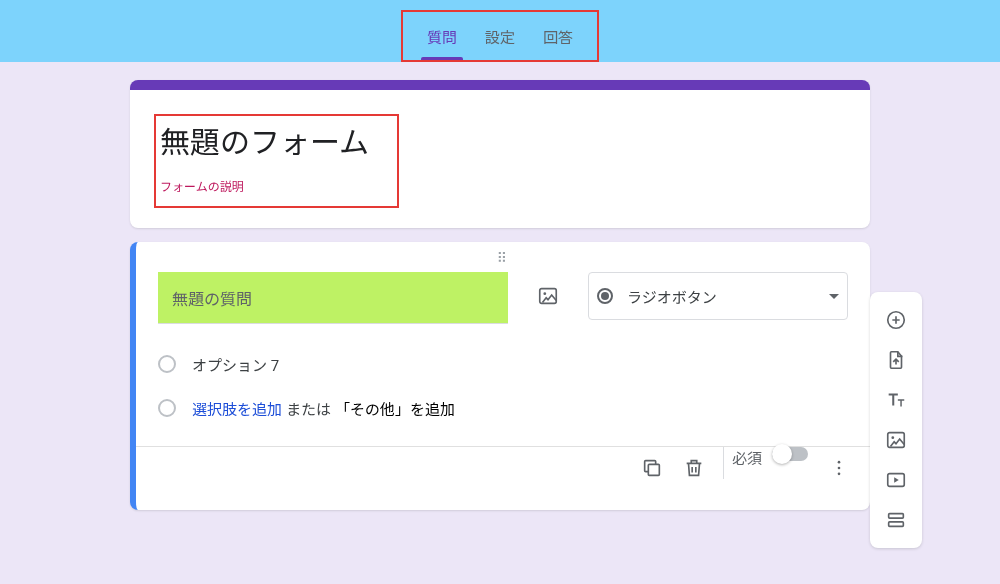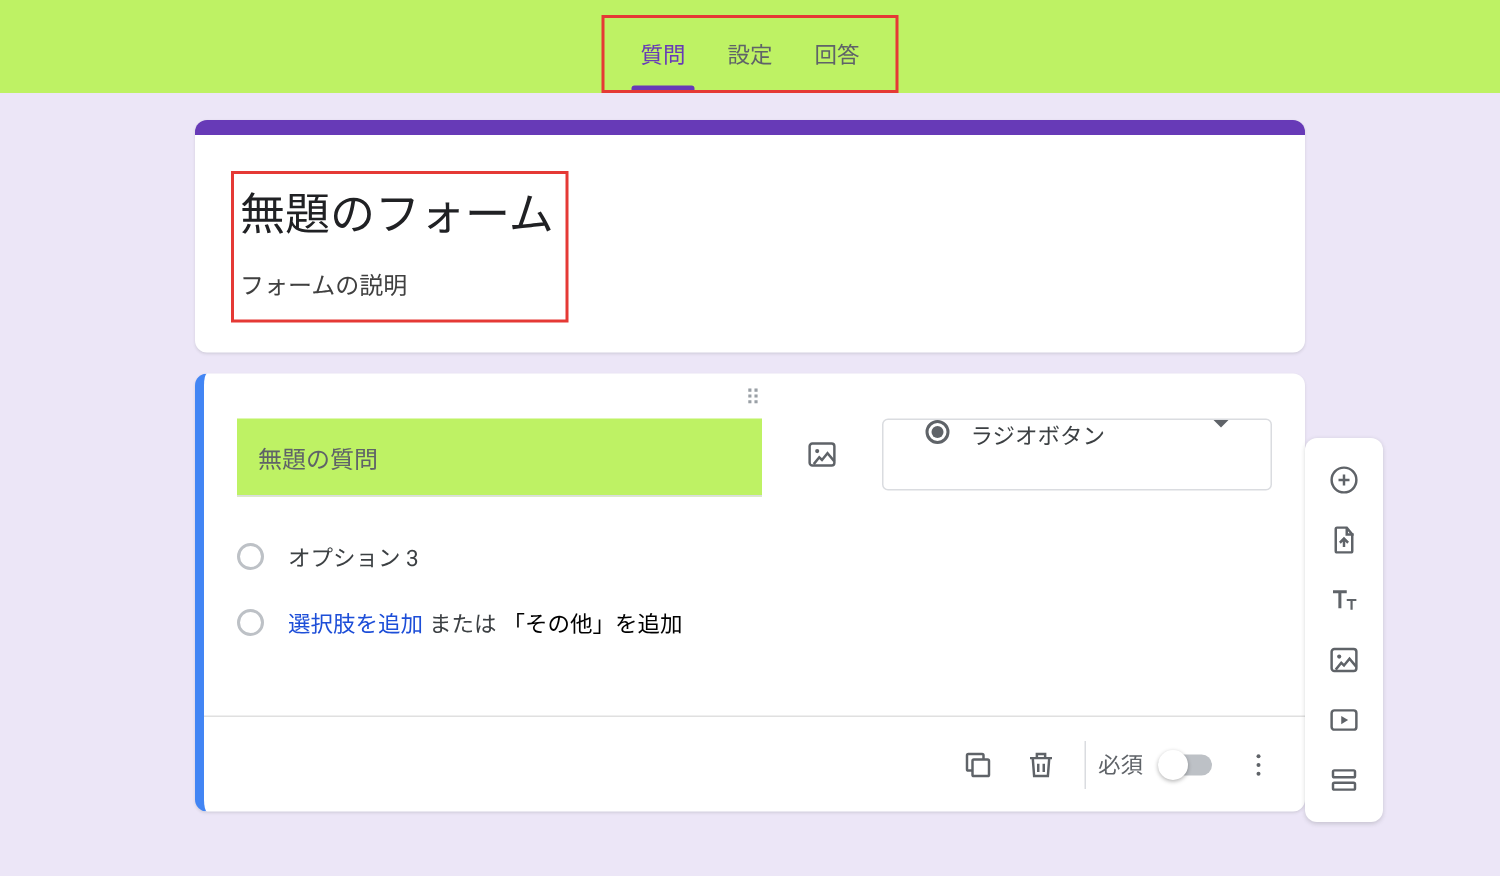--- a/index.html
+++ b/index.html
@@ -1,49 +1,49 @@
 <!DOCTYPE html>
 <html><head>
 <meta charset="utf-8">
 <style>
   * { box-sizing: border-box; margin: 0; padding: 0; font-family: "Roboto", "Noto Sans JP", Arial, sans-serif; }
   body { width: 1000px; height: 584px; background: #fff; overflow: hidden; }
-  .topbar { height: 62px; background: #bef264; display: flex; align-items: flex-end; justify-content: center; }
+  .topbar { height: 62px; background: #7dd3fc; display: flex; align-items: flex-end; justify-content: center; }
   .tabs-highlight { border: 2px solid #e53935; padding: 0 10px; display: flex; align-items: flex-end; height: 52px; }
   .tab { padding: 0 14px; height: 48px; display: flex; align-items: center; color: #5f6368; font-size: 15px; cursor: pointer; position: relative; }
   .tab.active { color: #673ab7; }
   .tab.active::after { content: ""; position: absolute; bottom: 0; left: 8px; right: 8px; height: 3px; background: #673ab7; border-radius: 2px 2px 0 0; }
 
   .canvas { background: #ece6f7; height: 522px; padding: 18px 0 0 0; position: relative; }
 
   .card { background: #fff; border-radius: 8px; margin: 0 auto; width: 740px; box-shadow: 0 1px 2px rgba(60,64,67,.15); position: relative; }
   .header-card { border-top: 10px solid #673ab7; padding: 24px 24px 20px 24px; }
-  .title-box { border: 2px solid #e53935; display: inline-block; padding: 2px 8px 12px 4px; }
+  .title-box { border: 2px solid #e53935; display: inline-block; padding: 2px 28px 12px 4px; }
   .form-title { font-size: 30px; color: #202124; font-weight: 400; margin-bottom: 14px; }
-  .form-desc { font-size: 16px; color: #404040; margin-top: 15px; }
+  .form-desc { font-size: 12px; color: #be185d; margin-top: 15px; }
 
   .question-card { margin-top: 14px; border-left: 6px solid #4285f4; padding: 8px 0 0 0; }
   .drag-handle { text-align: center; color: #9aa0a6; font-size: 14px; letter-spacing: 2px; height: 18px; cursor: move; }
   .q-top { display: flex; align-items: flex-start; padding: 4px 22px 0 22px; gap: 22px; }
   .q-title-input { flex: 1; background: #bef264; border: none; border-bottom: 1px solid #dadce0; padding: 16px 14px; font-size: 16px; color: #5f6368; outline: none; }
   .img-btn { width: 36px; height: 48px; display: flex; align-items: center; justify-content: center; color: #5f6368; cursor: pointer; }
-  .type-select { width: 260px; height: 48px; border: 1px solid #dadce0; border-radius: 4px; display: flex; align-items: flex-start; padding: 0 28px; cursor: pointer; position: relative; }
+  .type-select { width: 260px; height: 48px; border: 1px solid #dadce0; border-radius: 4px; display: flex; align-items: center; padding: 0 8px; cursor: pointer; position: relative; }
   .type-select .radio-dot { width: 16px; height: 16px; border-radius: 50%; border: 2px solid #5f6368; display: inline-flex; align-items: center; justify-content: center; margin-right: 14px; }
   .type-select .radio-dot::after { content: ""; width: 8px; height: 8px; background: #5f6368; border-radius: 50%; }
   .type-select .sel-label { flex: 1; font-size: 15px; color: #3c4043; }
   .type-select .caret { width: 0; height: 0; border-left: 5px solid transparent; border-right: 5px solid transparent; border-top: 5px solid #5f6368; }
 
   .options { padding: 18px 22px 4px 22px; }
   .opt-row { display: flex; align-items: center; height: 44px; font-size: 15px; color: #3c4043; }
   .opt-radio { width: 18px; height: 18px; border: 2px solid #bdc1c6; border-radius: 50%; margin-right: 16px; flex-shrink: 0; }
   .opt-add-text { color: #1d4ed8; }
   .opt-or { color: #3c4043; margin: 16px 4px; }
   .opt-other-link { color: #000000; cursor: pointer; }
 
-  .q-footer { border-top: 1px solid #e0e0e0; margin-top: 36px; height: 64px; display: flex; align-items: center; justify-content: flex-end; padding: 0 10px 0 0; }
+  .q-footer { border-top: 1px solid #e0e0e0; margin-top: 12px; height: 64px; display: flex; justify-content: flex-end; padding: 0 10px 0 0; }
   .ft-btn { width: 42px; height: 42px; display: flex; align-items: center; justify-content: center; color: #5f6368; cursor: pointer; border-radius: 50%; }
   .ft-sep { width: 1px; height: 32px; background: #dadce0; margin: 0 8px; }
   .req-label { font-size: 15px; color: #5f6368; margin-right: 10px; }
   .switch { width: 36px; height: 14px; background: #bdc1c6; border-radius: 10px; position: relative; cursor: pointer; margin-right: 10px; }
   .switch::after { content: ""; position: absolute; left: 0; top: -3px; width: 20px; height: 20px; background: #fff; border-radius: 50%; box-shadow: 0 1px 3px rgba(0,0,0,.3); }
 
   .side-toolbar { position: absolute; left: 870px; top: 230px; width: 52px; background: #fff; border-radius: 8px; box-shadow: 0 1px 3px rgba(60,64,67,.2); display: flex; flex-direction: column; align-items: center; padding: 8px 0; }
   .side-btn { width: 40px; height: 40px; display: flex; align-items: center; justify-content: center; color: #5f6368; cursor: pointer; border-radius: 50%; }
   .side-btn svg { width: 22px; height: 22px; }
 
@@ -89,21 +89,21 @@
       <div class="type-select">
         <span class="radio-dot"></span>
         <span class="sel-label">ラジオボタン</span>
         <span class="caret"></span>
       </div>
     </div>
 
     <div class="options">
       <div class="opt-row">
         <span class="opt-radio"></span>
-        <span>オプション 3</span>
+        <span>オプション 7</span>
       </div>
       <div class="opt-row">
         <span class="opt-radio"></span>
         <span class="opt-add-text">選択肢を追加</span>
         <span class="opt-or">または</span>
         <span class="opt-other-link">「その他」を追加</span>
       </div>
     </div>
 
     <div class="q-footer">

